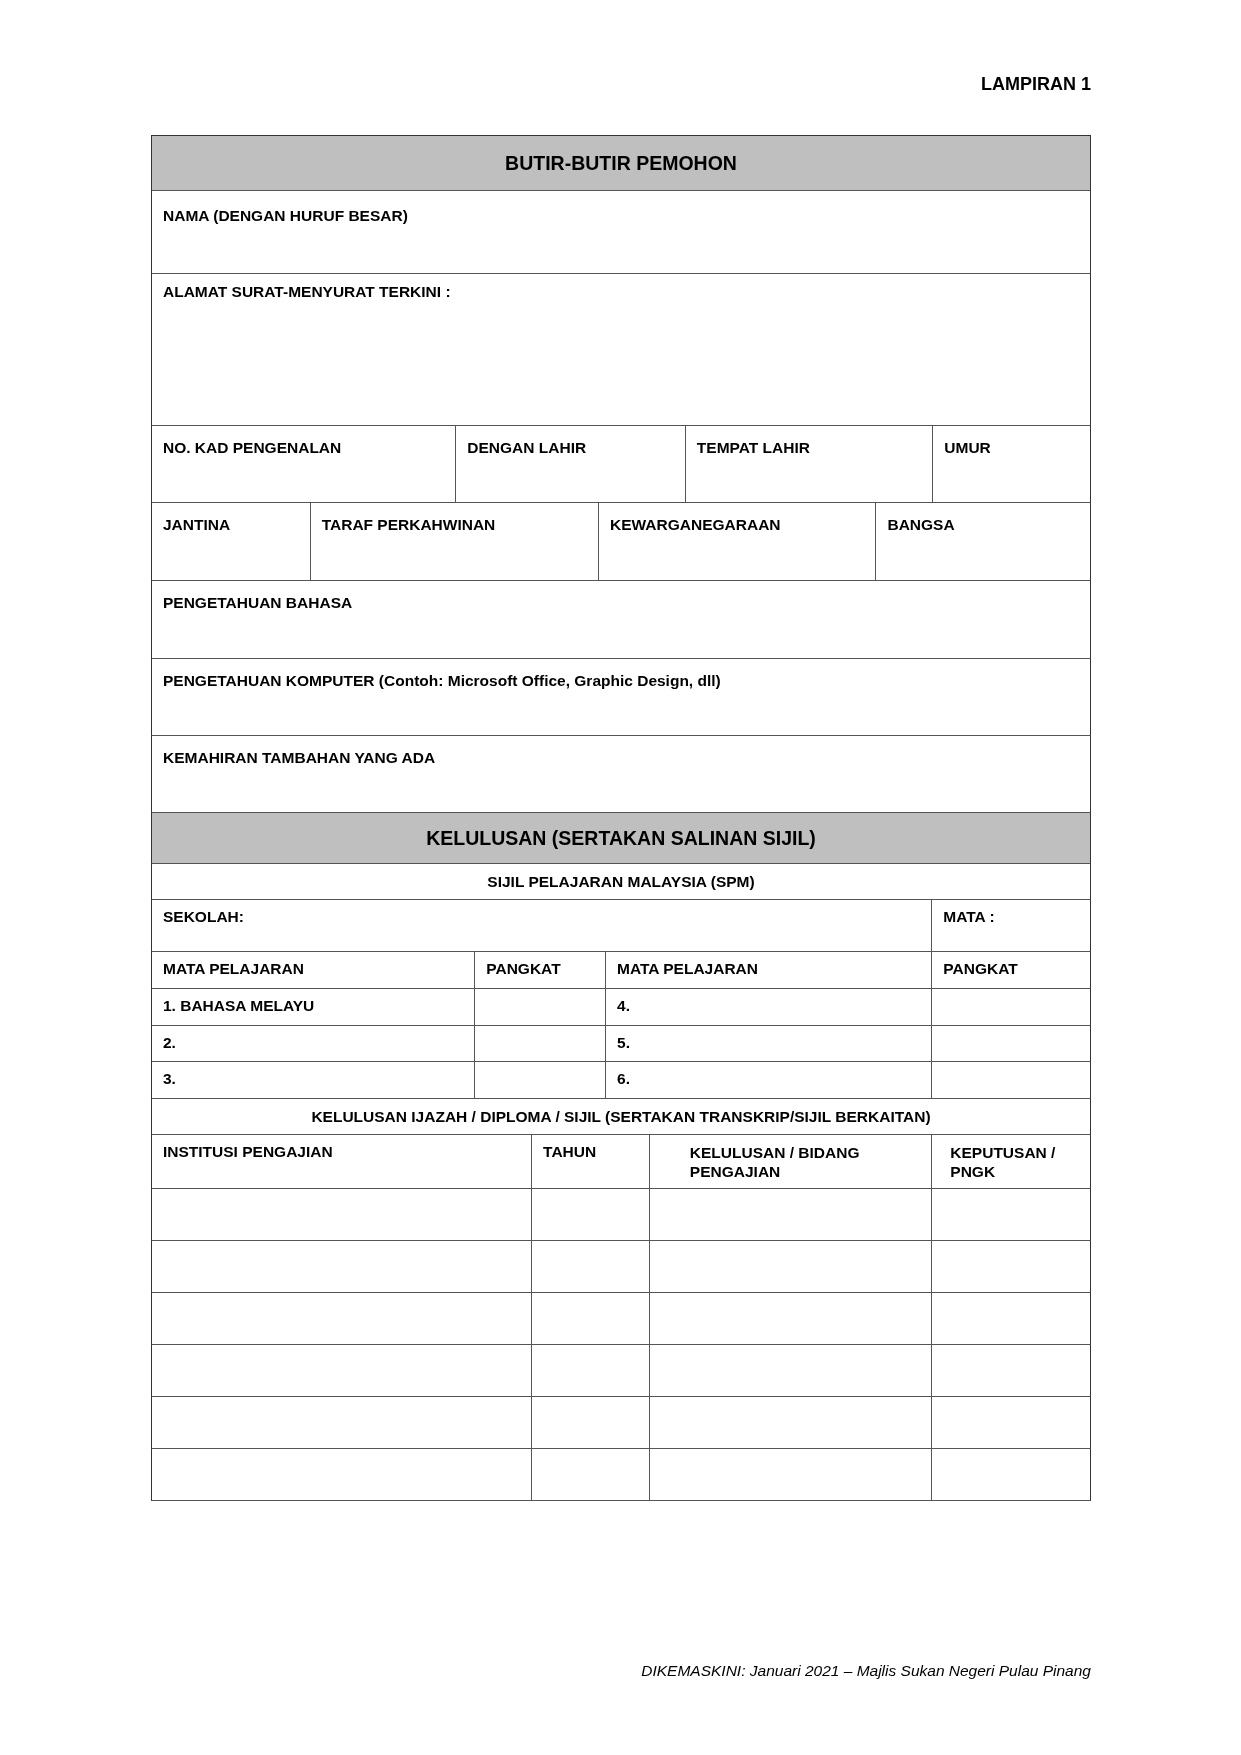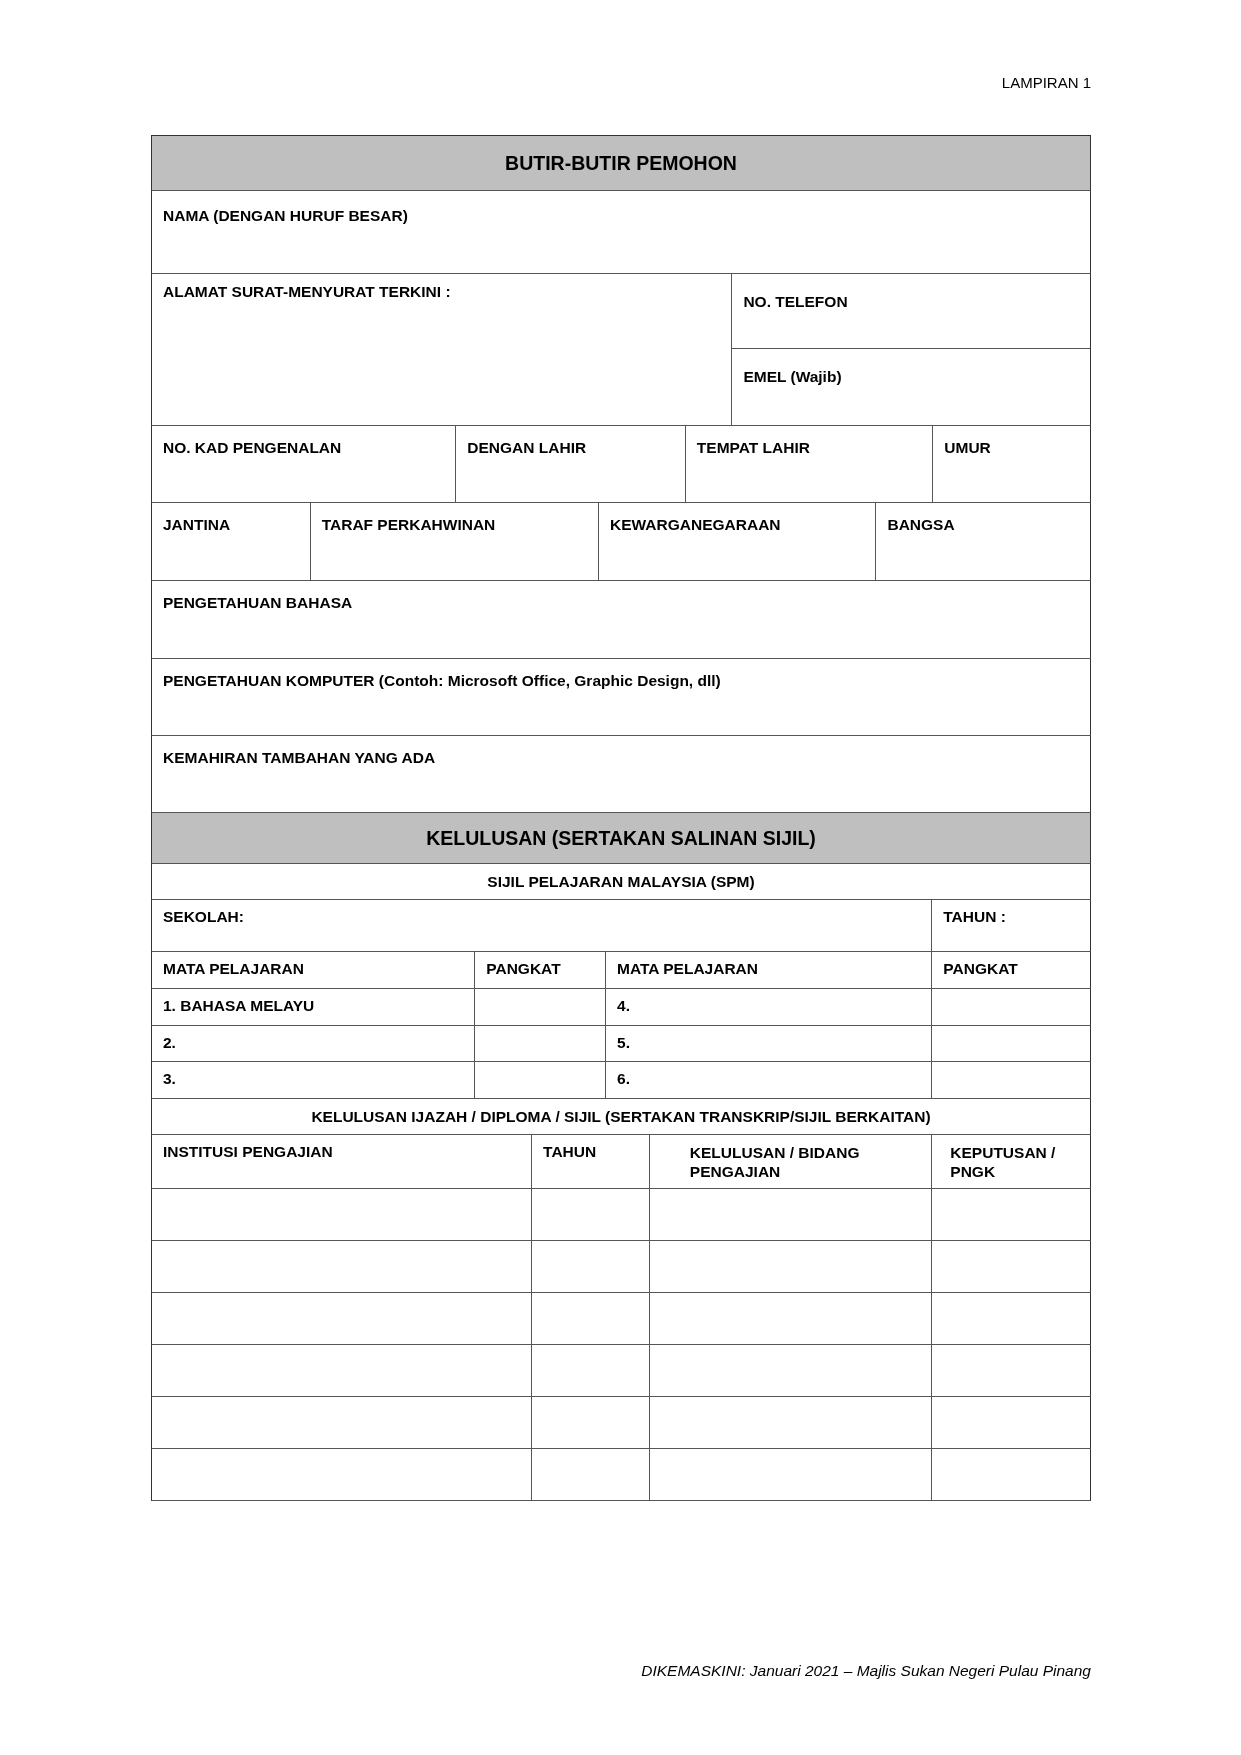--- a/index.html
+++ b/index.html
@@ -1,18 +1,18 @@
 <!DOCTYPE html>
 <html><head>
 <meta charset="utf-8">
 <style>
   html, body { margin: 0; padding: 0; background: #ffffff; }
   body { width: 1241px; height: 1755px; position: relative; overflow: hidden;
          font-family: "Liberation Sans", sans-serif; color: #000; }
-  .page-label { position: absolute; right: 150px; top: 74px; font-size: 15px; font-weight: normal; }
+  .page-label { position: absolute; right: 150px; top: 74px; font-size: 18px; font-weight: bold; }
   .footer { position: absolute; right: 150px; top: 1662px; font-size: 15.5px; font-style: italic; }
   .form { position: absolute; left: 151px; top: 135px; width: 940px; }
   .row { display: flex; border-left: 1.5px solid #333; border-right: 1.5px solid #333;
          border-bottom: 1.5px solid #555; box-sizing: border-box; }
   .row.first { border-top: 1.5px solid #333; }
   .cell { box-sizing: border-box; border-right: 1.5px solid #555; font-weight: bold;
           font-size: 15.5px; padding: 13px 11px 0 11px; position: relative; }
   .cell:last-child { border-right: none; }
   .cell.center { text-align: left; }
   .head { background: #bfbfbf; height: 56px; display: flex; align-items: center;
@@ -37,28 +37,20 @@
   <div class="row" style="height:83px">
     <div class="cell" style="width:100%;padding-top:16px">
       <span>NAMA (DENGAN HURUF BESAR)</span>
     </div>
   </div>
 
   <div class="row" style="height:152px">
     <div class="cell" style="width:581px;padding-top:9px">
       <span>ALAMAT SURAT-MENYURAT TERKINI :</span>
     </div>
-    <div class="cell stack empty" style="width:358px">
-      <div class="part" style="height:75px">
-        <span>NO. TELEFON</span>
-      </div>
-      <div class="part" style="height:76px">
-        <span>EMEL (Wajib)</span>
-      </div>
-    </div>
   </div>
 
   <div class="row" style="height:77px">
     <div class="cell center" style="width:305px"><span>NO. KAD PENGENALAN</span></div>
     <div class="cell center" style="width:230px"><span>DENGAN LAHIR</span></div>
     <div class="cell center" style="width:248px"><span>TEMPAT LAHIR</span></div>
     <div class="cell center" style="width:157px"><span>UMUR</span></div>
   </div>
 
   <div class="row" style="height:78px">
@@ -80,21 +72,21 @@
   <div class="row" style="height:77px">
     <div class="cell" style="width:100%"><span>KEMAHIRAN TAMBAHAN YANG ADA</span></div>
   </div>
 
   <div class="row head" style="height:51px">KELULUSAN (SERTAKAN SALINAN SIJIL)</div>
 
   <div class="row sub">SIJIL PELAJARAN MALAYSIA (SPM)</div>
 
   <div class="row" style="height:52px">
     <div class="cell tight" style="width:782px"><span>SEKOLAH:</span></div>
-    <div class="cell tight" style="width:158px"><span>TAHUN :</span></div>
+    <div class="cell tight" style="width:158px"><span>MATA :</span></div>
   </div>
 
   <div class="row" style="height:37px">
     <div class="cell tight" style="width:324px">MATA PELAJARAN</div>
     <div class="cell tight center" style="width:131px">PANGKAT</div>
     <div class="cell tight" style="width:327px">MATA PELAJARAN</div>
     <div class="cell tight center" style="width:158px">PANGKAT</div>
   </div>
 
   <div class="row" style="height:37px">

